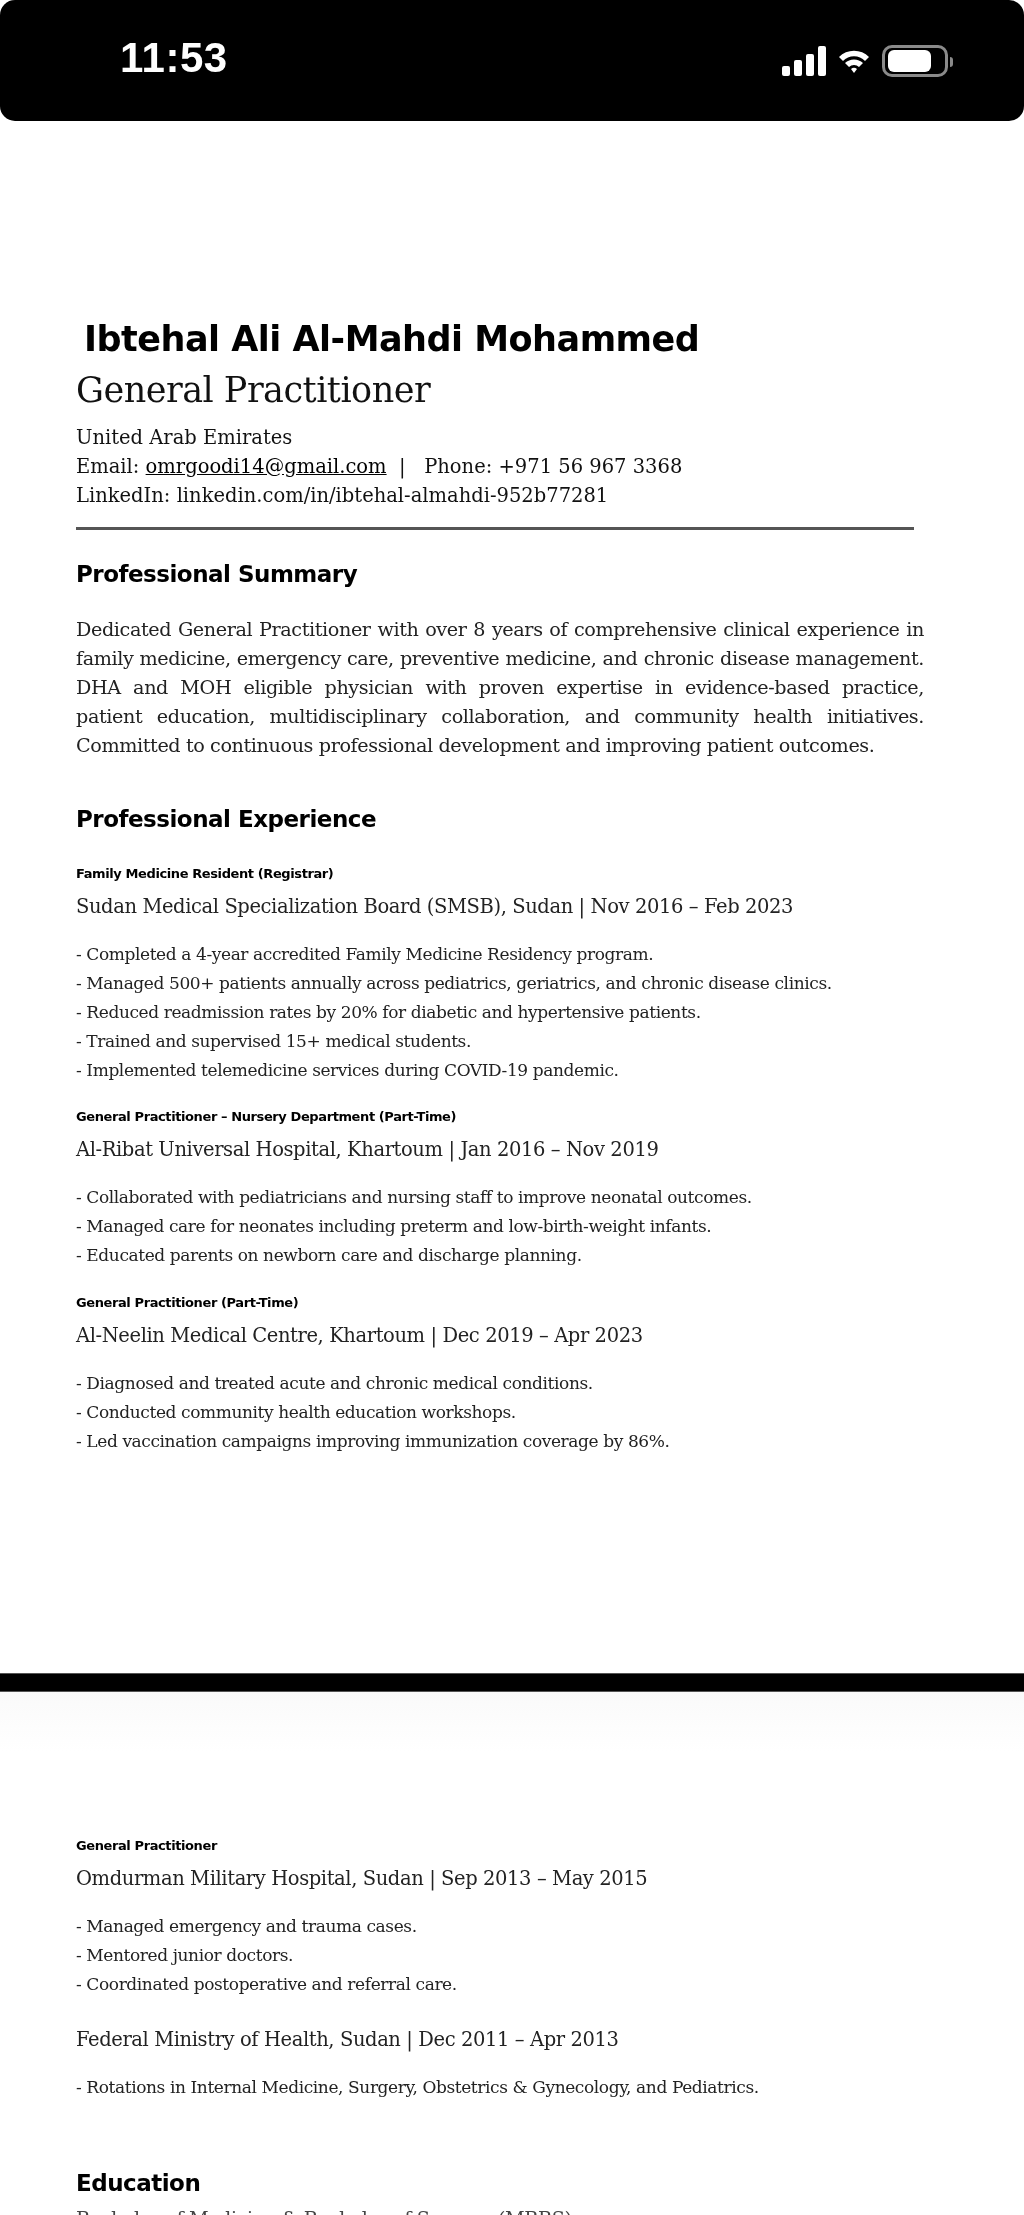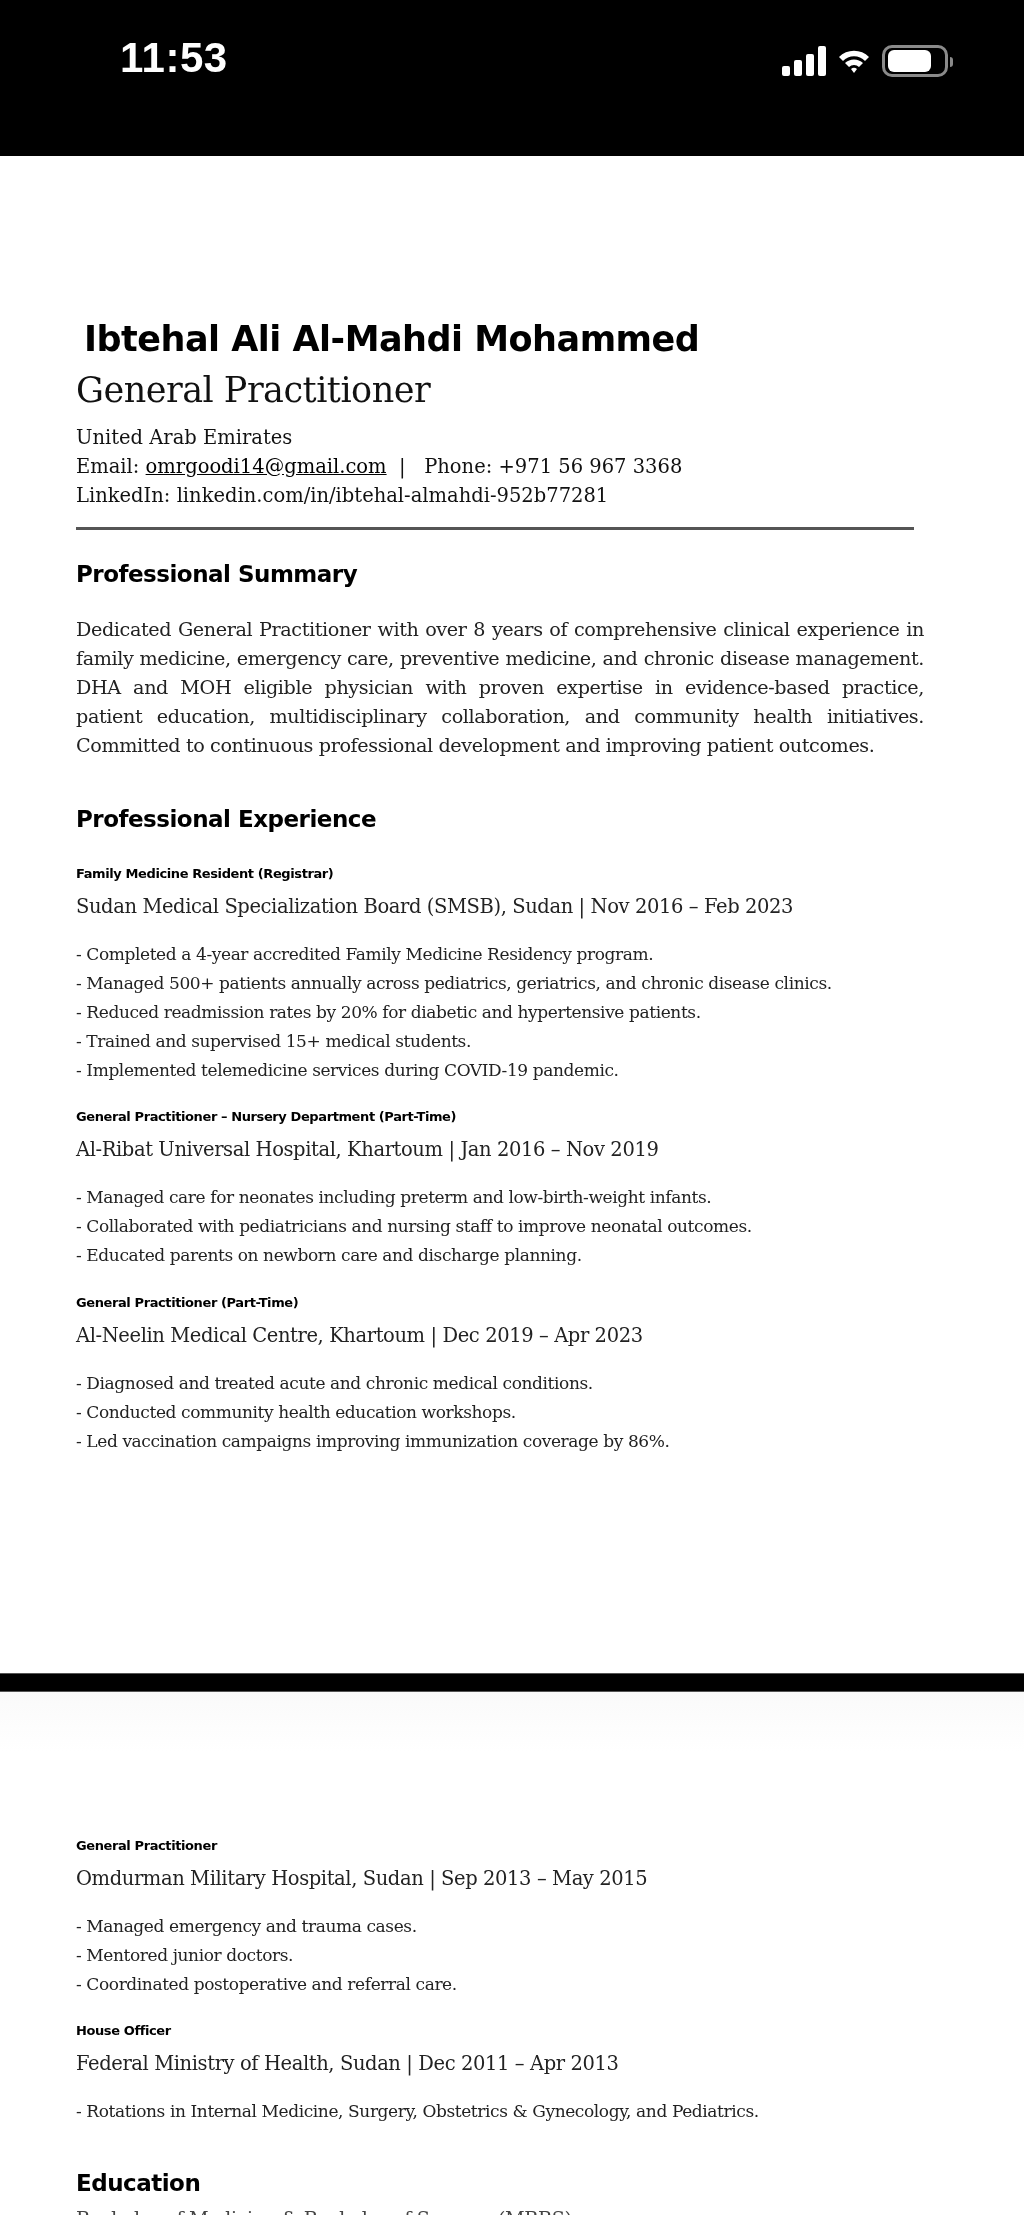--- a/index.html
+++ b/index.html
@@ -2,21 +2,21 @@
 <html><head>
 <meta charset="utf-8">
 <style>
   html, body { margin: 0; padding: 0; }
   body {
     width: 1024px; height: 2215px; overflow: hidden; position: relative;
     background: #ffffff; color: #111;
     font-family: "DejaVu Serif", "Liberation Serif", serif;
   }
   .statusbar {
-    position: absolute; left: 0; top: 0; width: 1024px; height: 156px; background: #000;
+    position: absolute; left: 0; top: 0; width: 1024px; height: 121px; background: #000; border-radius: 15px;
   }
   .time {
     position: absolute; left: 120px; top: 34px; color: #fff;
     font-family: "Liberation Sans", sans-serif; font-weight: 700; font-size: 42px; letter-spacing: 0.5px;
   }
   .sb-icons { position: absolute; right: 76px; top: 44px; height: 34px; display: flex; align-items: center; gap: 10px; }
   .signal { display: flex; align-items: flex-end; gap: 4px; height: 30px; }
   .signal span { width: 8px; background: #fff; border-radius: 2px; display: block; }
   .battery {
     width: 66px; height: 32px; border: 3px solid #8a8a8a; border-radius: 10px; box-sizing: border-box;
@@ -124,22 +124,22 @@
       <li>- Reduced readmission rates by 20% for diabetic and hypertensive patients.</li>
       <li>- Trained and supervised 15+ medical students.</li>
       <li>- Implemented telemedicine services during COVID-19 pandemic.</li>
     </ul>
   </div>
 
   <div class="job" style="top:984px">
     <h3 class="job-title">General Practitioner – Nursery Department (Part-Time)</h3>
     <div class="job-org">Al-Ribat Universal Hospital, Khartoum | Jan 2016 – Nov 2019</div>
     <ul class="bullets">
+      <li>- Collaborated with pediatricians and nursing staff to improve neonatal outcomes.</li>
       <li>- Managed care for neonates including preterm and low-birth-weight infants.</li>
-      <li>- Collaborated with pediatricians and nursing staff to improve neonatal outcomes.</li>
       <li>- Educated parents on newborn care and discharge planning.</li>
     </ul>
   </div>
 
   <div class="job" style="top:1170px">
     <h3 class="job-title">General Practitioner (Part-Time)</h3>
     <div class="job-org">Al-Neelin Medical Centre, Khartoum | Dec 2019 – Apr 2023</div>
     <ul class="bullets">
       <li>- Diagnosed and treated acute and chronic medical conditions.</li>
       <li>- Conducted community health education workshops.</li>
@@ -155,21 +155,20 @@
   <h3 class="job-title">General Practitioner</h3>
   <div class="job-org">Omdurman Military Hospital, Sudan | Sep 2013 – May 2015</div>
   <ul class="bullets">
     <li>- Managed emergency and trauma cases.</li>
     <li>- Mentored junior doctors.</li>
     <li>- Coordinated postoperative and referral care.</li>
   </ul>
 </div>
 
 <div class="job" style="left:76px; top:2019px">
-  <h3 class="job-title">House Officer</h3>
   <div class="job-org">Federal Ministry of Health, Sudan | Dec 2011 – Apr 2013</div>
   <ul class="bullets">
     <li>- Rotations in Internal Medicine, Surgery, Obstetrics &amp; Gynecology, and Pediatrics.</li>
   </ul>
 </div>
 
 <h2 class="h2 edu-h">Education</h2>
 <div class="edu-line">Bachelor of Medicine &amp; Bachelor of Surgery (MBBS)</div>
 
 </body></html>

